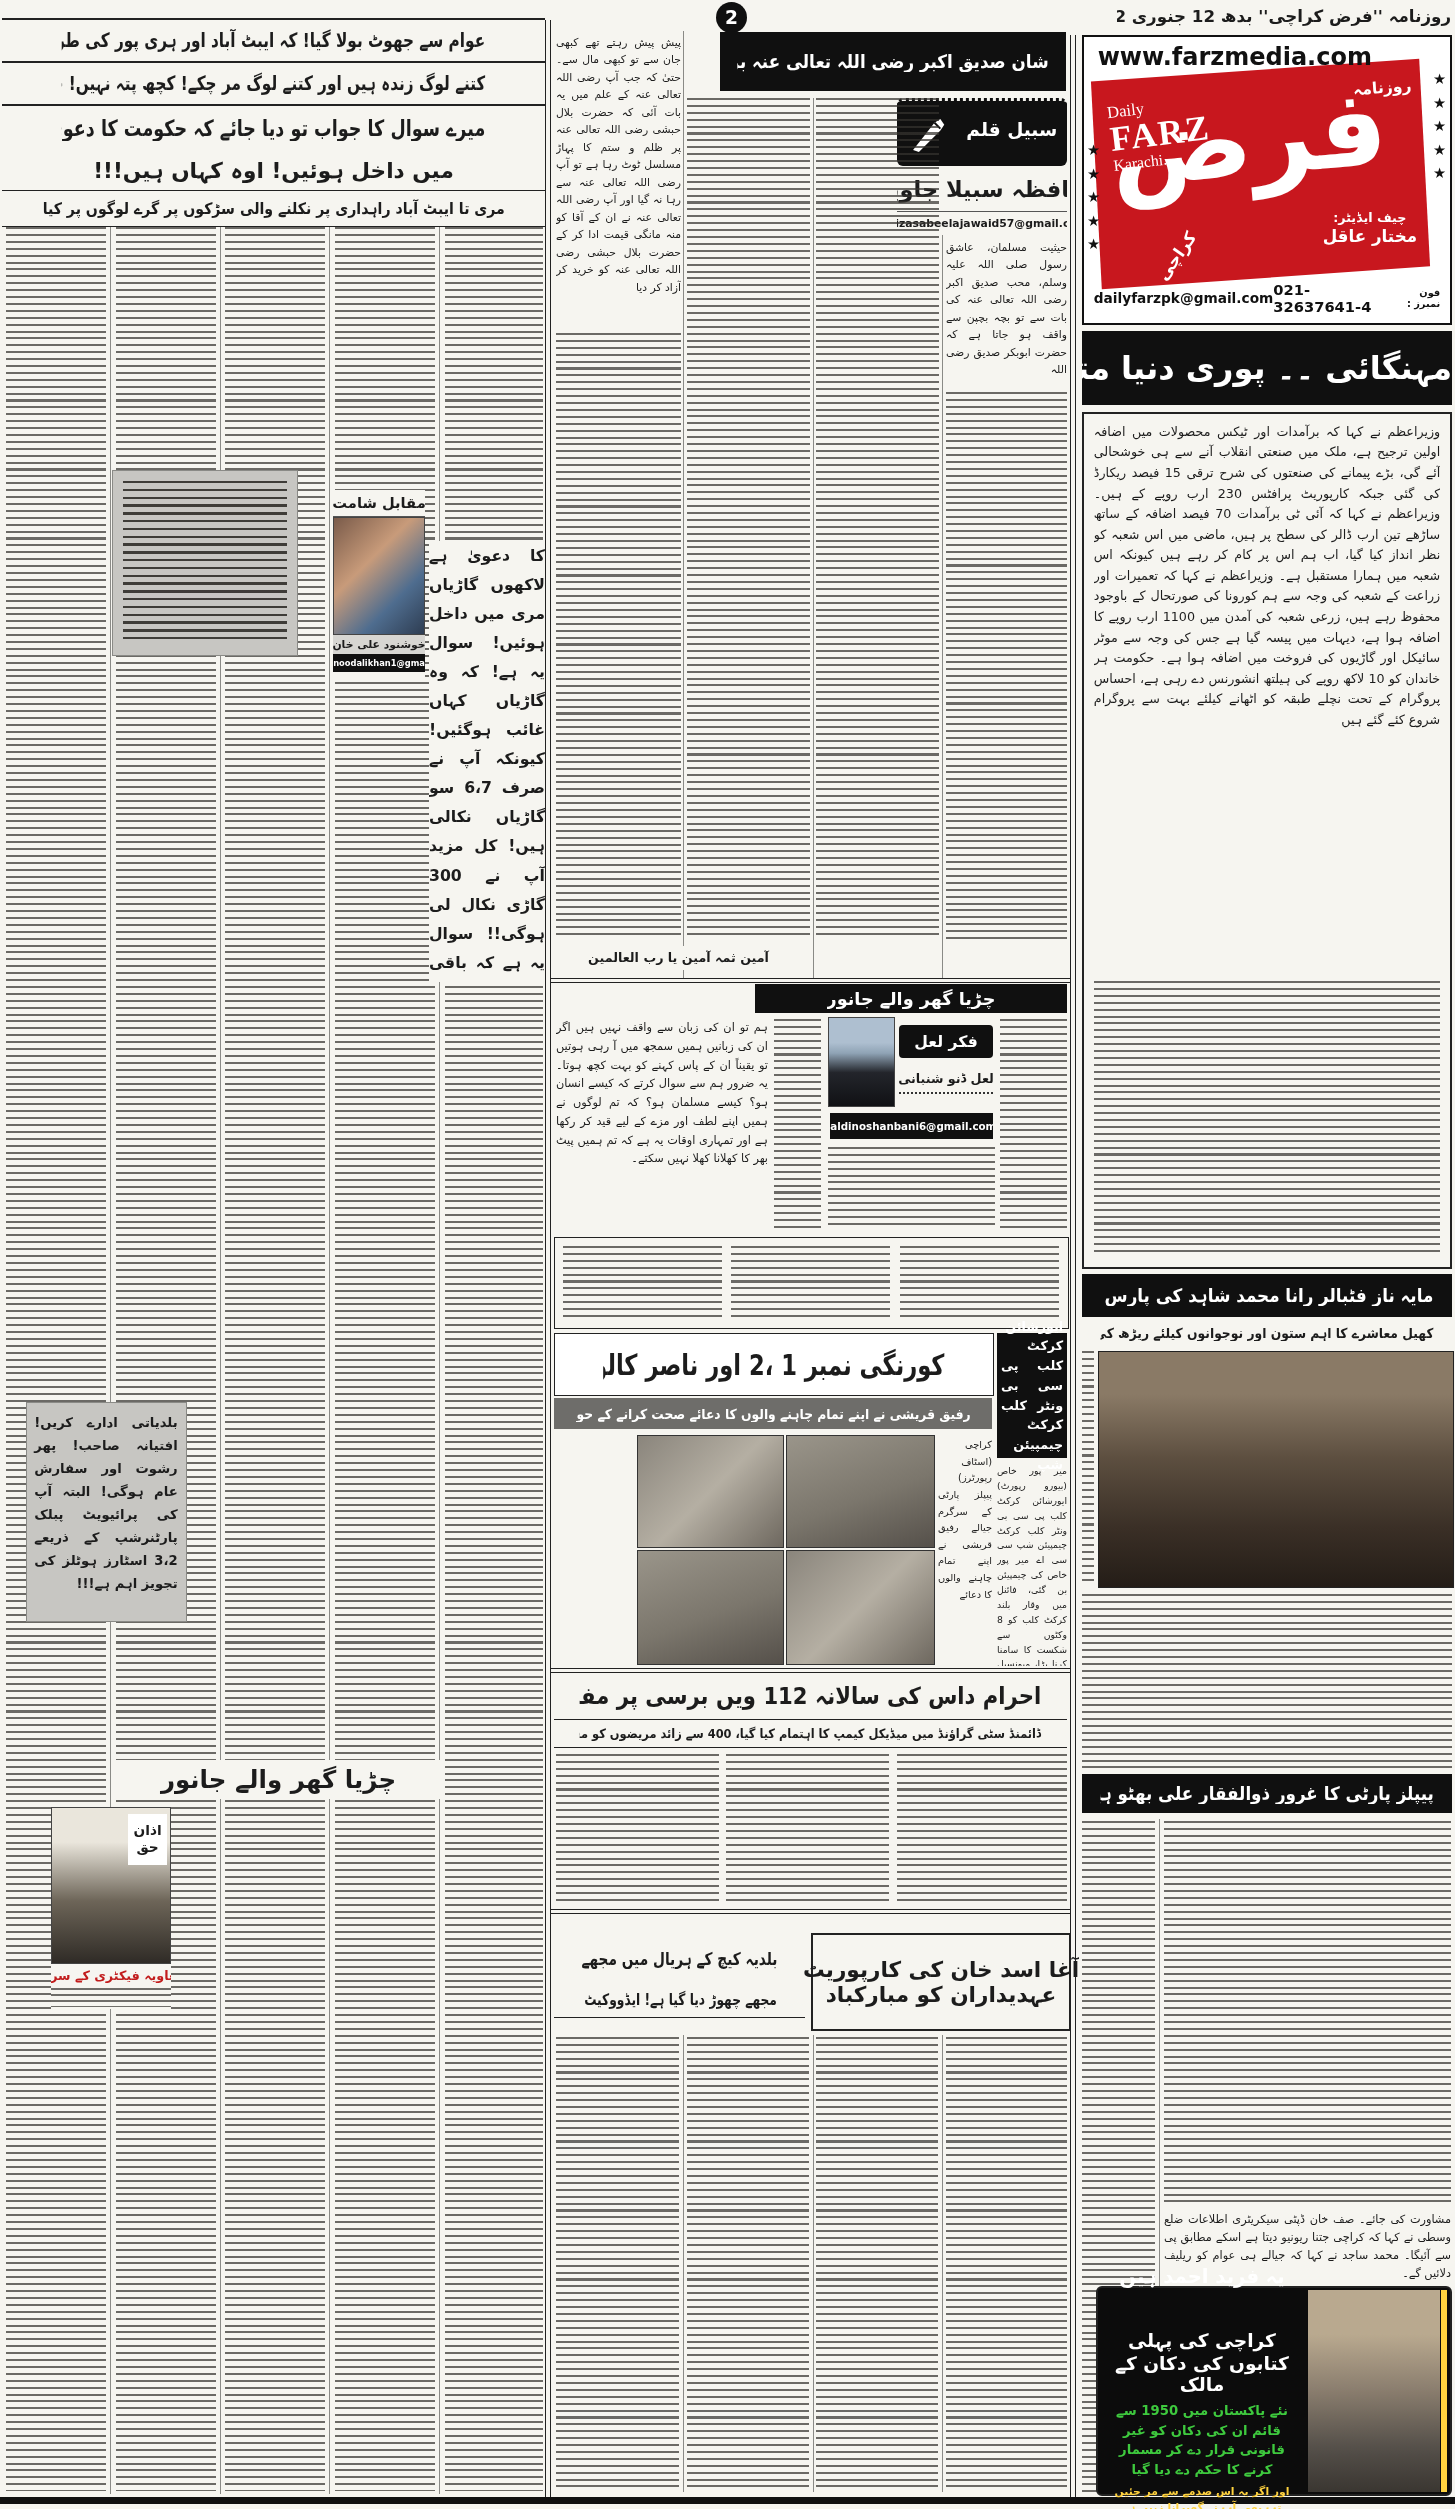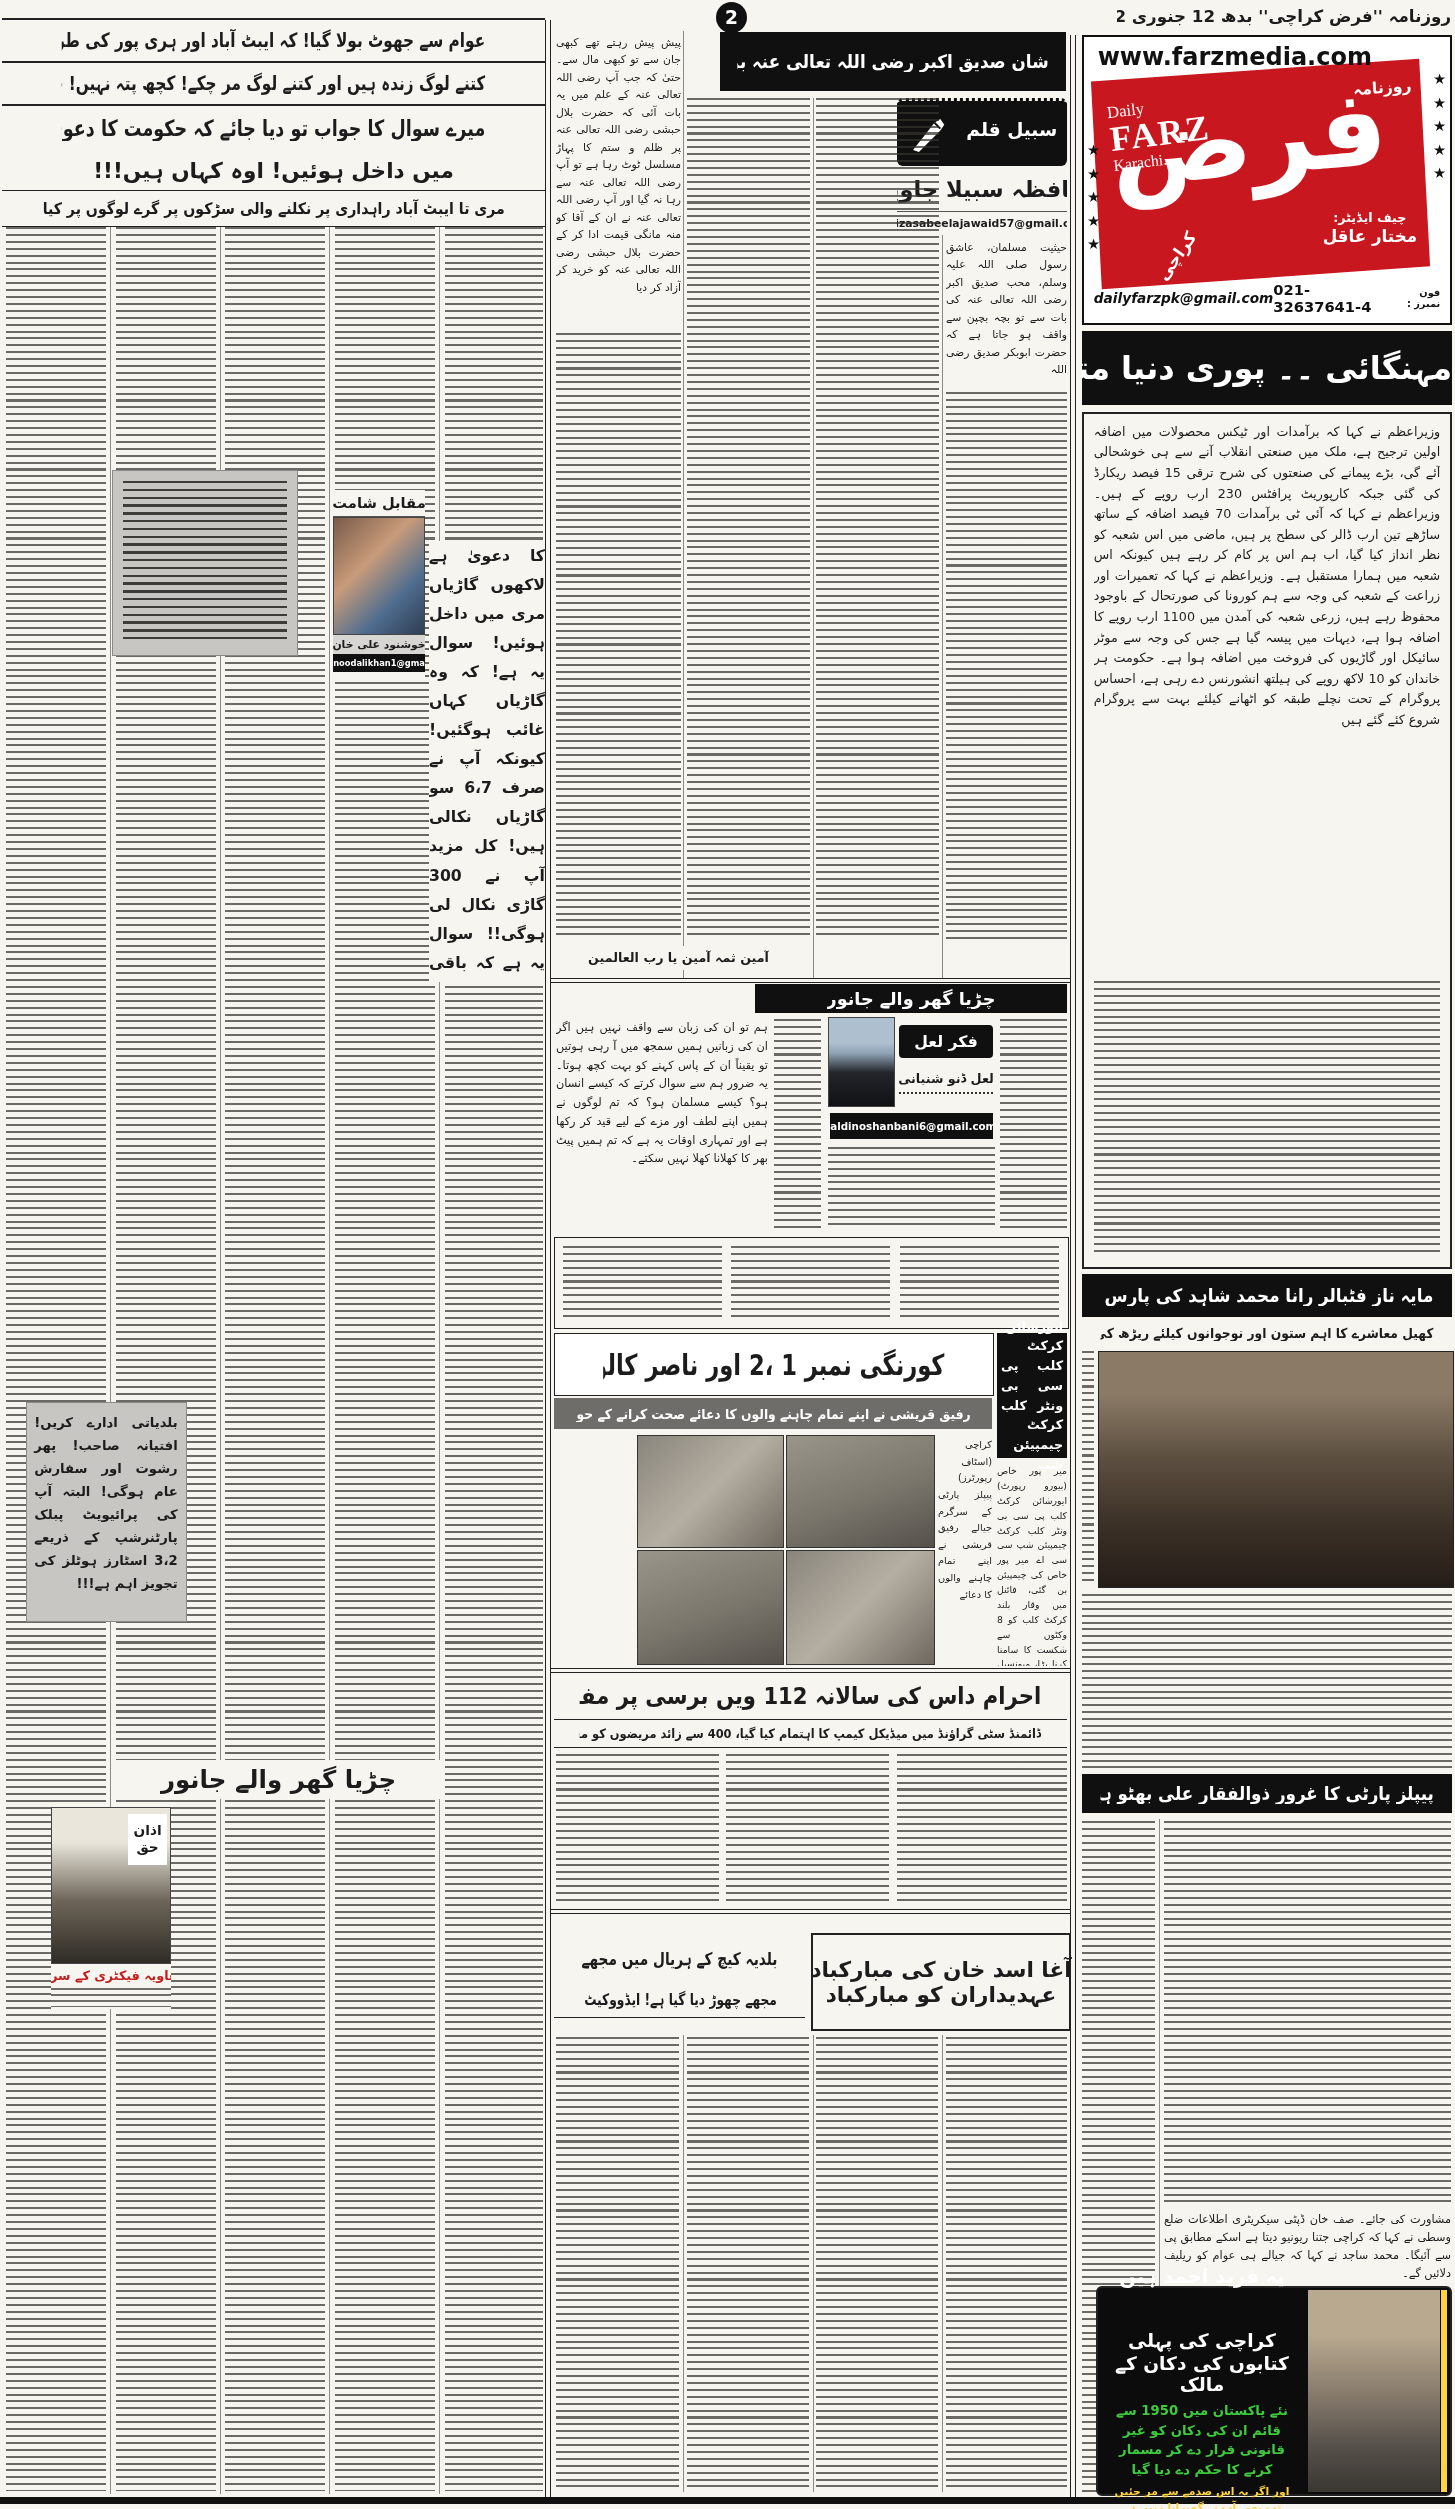--- a/index.html
+++ b/index.html
@@ -186,21 +186,21 @@
 
   <div class="abs hr2" style="left:551px;top:1909px;width:519px;"></div>
 
   <div class="abs ur ctr fit" style="left:554px;top:1939px;width:251px;height:39px;background:#f6f5f0;">
     <span class="cond fit" style="font-size:17.6px;font-weight:bold;">بلدیہ کیچ کے ہریال میں مجھے چھوڑا گیا ہے، آصف کماد</span>
   </div>
   <div class="abs ur ctr fit" style="left:554px;top:1982px;width:251px;height:35px;border-bottom:1.4px solid #222;background:#f6f5f0;">
     <span class="cond fit" style="font-size:15.7px;font-weight:bold;">مجھے چھوڑ دیا گیا ہے! ایڈووکیٹ ہریال کیس کا موقف</span>
   </div>
   <div class="abs ctr" style="left:811px;top:1933px;width:256px;height:94px;border:2.5px solid #222;background:#f6f5f0;flex-direction:column;">
-    <span class="ur fit" style="font-size:21.6px;font-weight:bold;">آغا اسد خان کی مبارکباد</span>
+    <span class="ur fit" style="font-size:21.6px;font-weight:bold;">آغا اسد خان کی کارپوریٹ</span>
     <span class="ur fit" style="font-size:21.6px;font-weight:bold;">عہدیداران کو مبارکباد</span>
   </div>
   <div class="abs cr" style="left:683px;top:2035px;height:457px;"></div>
   <div class="abs cr" style="left:813px;top:2035px;height:457px;"></div>
   <div class="abs cr" style="left:942px;top:2035px;height:457px;"></div>
   <div class="abs st" style="left:556px;top:2037px;width:123px;height:453px;"></div>
   <div class="abs st" style="left:687px;top:2037px;width:122px;height:453px;"></div>
   <div class="abs st" style="left:816px;top:2037px;width:122px;height:453px;"></div>
   <div class="abs st" style="left:946px;top:2037px;width:121px;height:453px;"></div>
 
@@ -227,21 +227,21 @@
       <div style="font-size:35px;font-weight:bold;letter-spacing:2px;">FARZ</div>
       <div style="font-size:15.7px;">Karachi.</div>
     </div>
     <div class="ur" style="position:absolute;right:63px;top:49px;color:#fff;font-size:106px;font-weight:bold;line-height:1;transform:rotate(-5deg);">فرض</div>
     <div class="ur" style="position:absolute;left:65px;bottom:57px;color:#fff;font-size:16.7px;font-weight:bold;transform:rotate(-55deg);">کراچی</div>
     <div class="ur" style="position:absolute;right:33px;bottom:76px;color:#fff;text-align:center;line-height:1.25;">
       <div style="font-size:12.7px;font-weight:bold;">چیف ایڈیٹر:</div>
       <div style="font-size:16.7px;font-weight:bold;">مختار عاقل</div>
     </div>
     <div style="position:absolute;left:9.8px;right:9.8px;bottom:7.8px;display:flex;justify-content:space-between;align-items:center;">
-      <span class="ltr" style="font-size:13.7px;font-weight:bold;color:#111;font-style:italic;">dailyfarzpk@gmail.com</span>
+      <span class="ltr" style="font-size:13.7px;font-weight:bold;color:#111;">dailyfarzpk@gmail.com</span>
       <span class="ltr" style="font-size:14.7px;font-weight:bold;color:#111;">021-32637641-4</span>
       <span class="ur" style="font-size:9.8px;font-weight:bold;color:#111;">فون نمبرز :</span>
     </div>
   </div>
 
   <div class="abs bar ctr" style="left:1082px;top:331px;width:370px;height:74px;">
     <span class="ur fit" style="font-size:32px;font-weight:bold;">مہنگائی ۔۔ پوری دنیا متاثر</span>
   </div>
   <div class="abs" style="left:1082px;top:412px;width:370px;height:857px;border:2px solid #222;background:#f6f5f0;box-sizing:border-box;">
     <div class="ur just" style="position:absolute;left:9.8px;right:9.8px;top:7.8px;height:549px;font-size:12.7px;line-height:1.62;overflow:hidden;">وزیراعظم نے کہا کہ برآمدات اور ٹیکس محصولات میں اضافہ اولین ترجیح ہے، ملک میں صنعتی انقلاب آنے سے ہی خوشحالی آئے گی، بڑے پیمانے کی صنعتوں کی شرح ترقی 15 فیصد ریکارڈ کی گئی جبکہ کارپوریٹ پرافٹس 230 ارب روپے کے ہیں۔ وزیراعظم نے کہا کہ آئی ٹی برآمدات 70 فیصد اضافہ کے ساتھ ساڑھے تین ارب ڈالر کی سطح پر ہیں، ماضی میں اس شعبہ کو نظر انداز کیا گیا، اب ہم اس پر کام کر رہے ہیں کیونکہ اس شعبہ میں ہمارا مستقبل ہے۔ وزیراعظم نے کہا کہ تعمیرات اور زراعت کے شعبہ کی وجہ سے ہم کورونا کی صورتحال کے باوجود محفوظ رہے ہیں، زرعی شعبہ کی آمدن میں 1100 ارب روپے کا اضافہ ہوا ہے، دیہات میں پیسہ گیا ہے جس کی وجہ سے موٹر سائیکل اور گاڑیوں کی فروخت میں اضافہ ہوا ہے۔ حکومت ہر خاندان کو 10 لاکھ روپے کی ہیلتھ انشورنس دے رہی ہے، احساس پروگرام کے تحت نچلے طبقہ کو اٹھانے کیلئے بہت سے پروگرام شروع کئے گئے ہیں</div>

